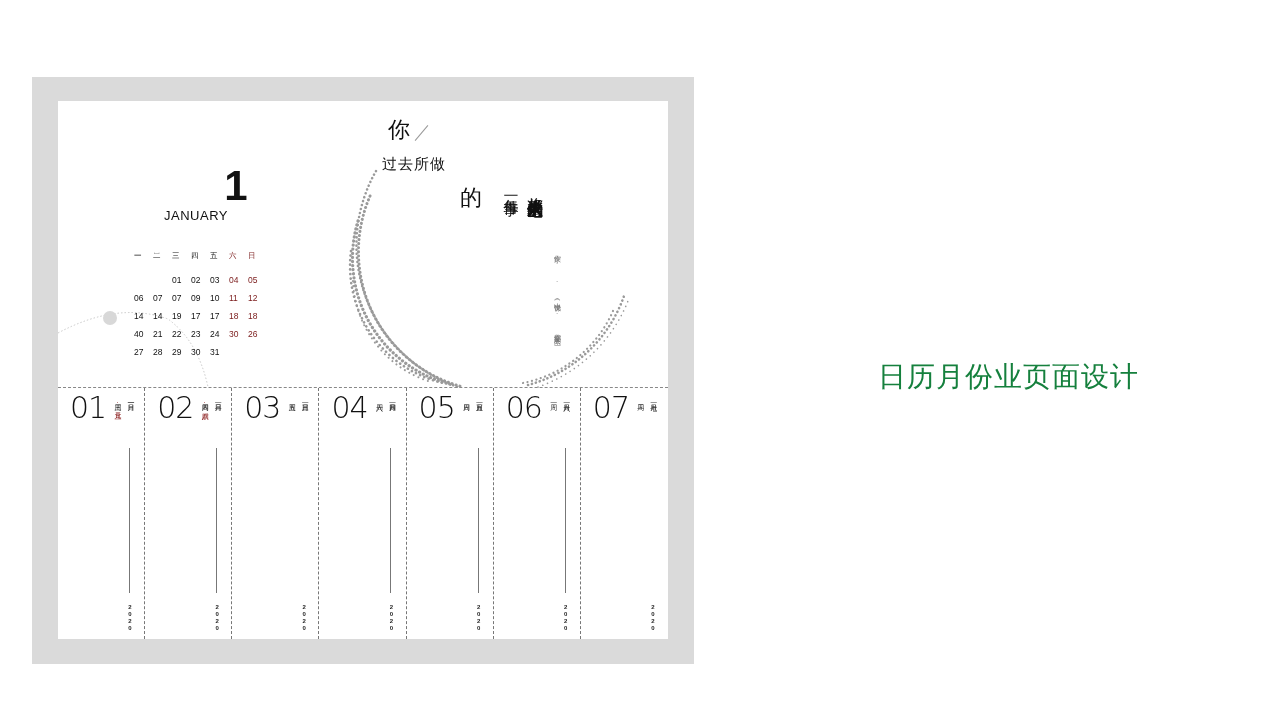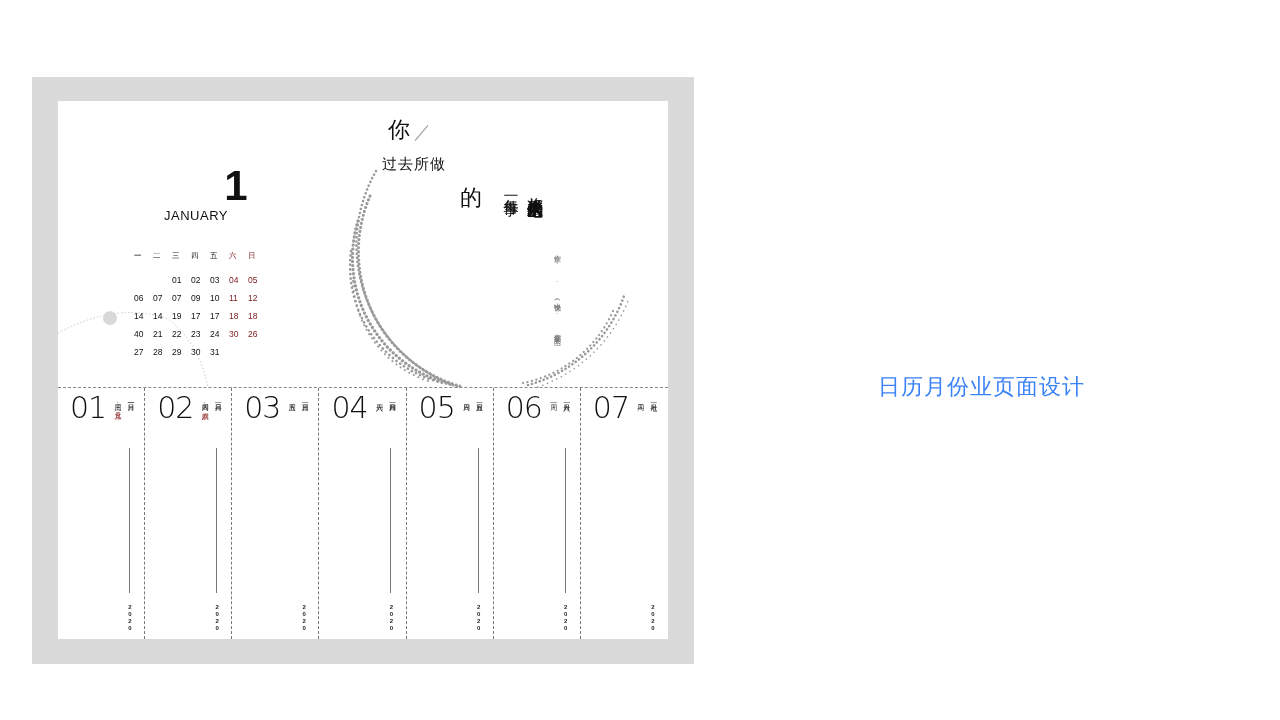--- a/index.html
+++ b/index.html
@@ -41,21 +41,21 @@
   .day { position:relative; width:87px; height:251px; border-right:1px dashed #777; }
   .day:last-child { border-right:none; width:88px; }
   .day-num { position:absolute; left:12px; top:4px; font-family:"DejaVu Sans", sans-serif; font-weight:200;
              font-size:30px; line-height:32px; color:#111; letter-spacing:-1px; }
   .day-week { position:absolute; left:55px; top:11px; font-size:7px; line-height:8.5px; writing-mode:vertical-rl; text-orientation:upright; color:#333; }
   .day-week .red { color:#8a1c1c; }
   .day-lunar { position:absolute; left:68px; top:11px; font-size:7px; line-height:8.5px; writing-mode:vertical-rl; text-orientation:upright; color:#333; }
   .day-line { position:absolute; left:71px; top:60px; width:1px; height:145px; background:#777; }
   .day-year { position:absolute; left:69px; top:216px; font-family:"Liberation Sans", sans-serif; font-weight:bold; font-size:6px; line-height:7px; width:6px; text-align:center; color:#222; }
 
-  .caption { position:absolute; left:878px; top:372px; font-family:"DejaVu Sans", sans-serif; font-size:22px; color:#3b82f6; letter-spacing:1px; }
+  .caption { position:absolute; left:878px; top:358px; font-family:"DejaVu Sans", sans-serif; font-size:28px; color:#15803d; letter-spacing:1px; }
 </style>
 </head>
 <body>
 
 <div class="frame"></div>
 
 <div class="page">
 
   <svg class="deco-svg" width="610" height="538" viewBox="0 0 610 538">
 

